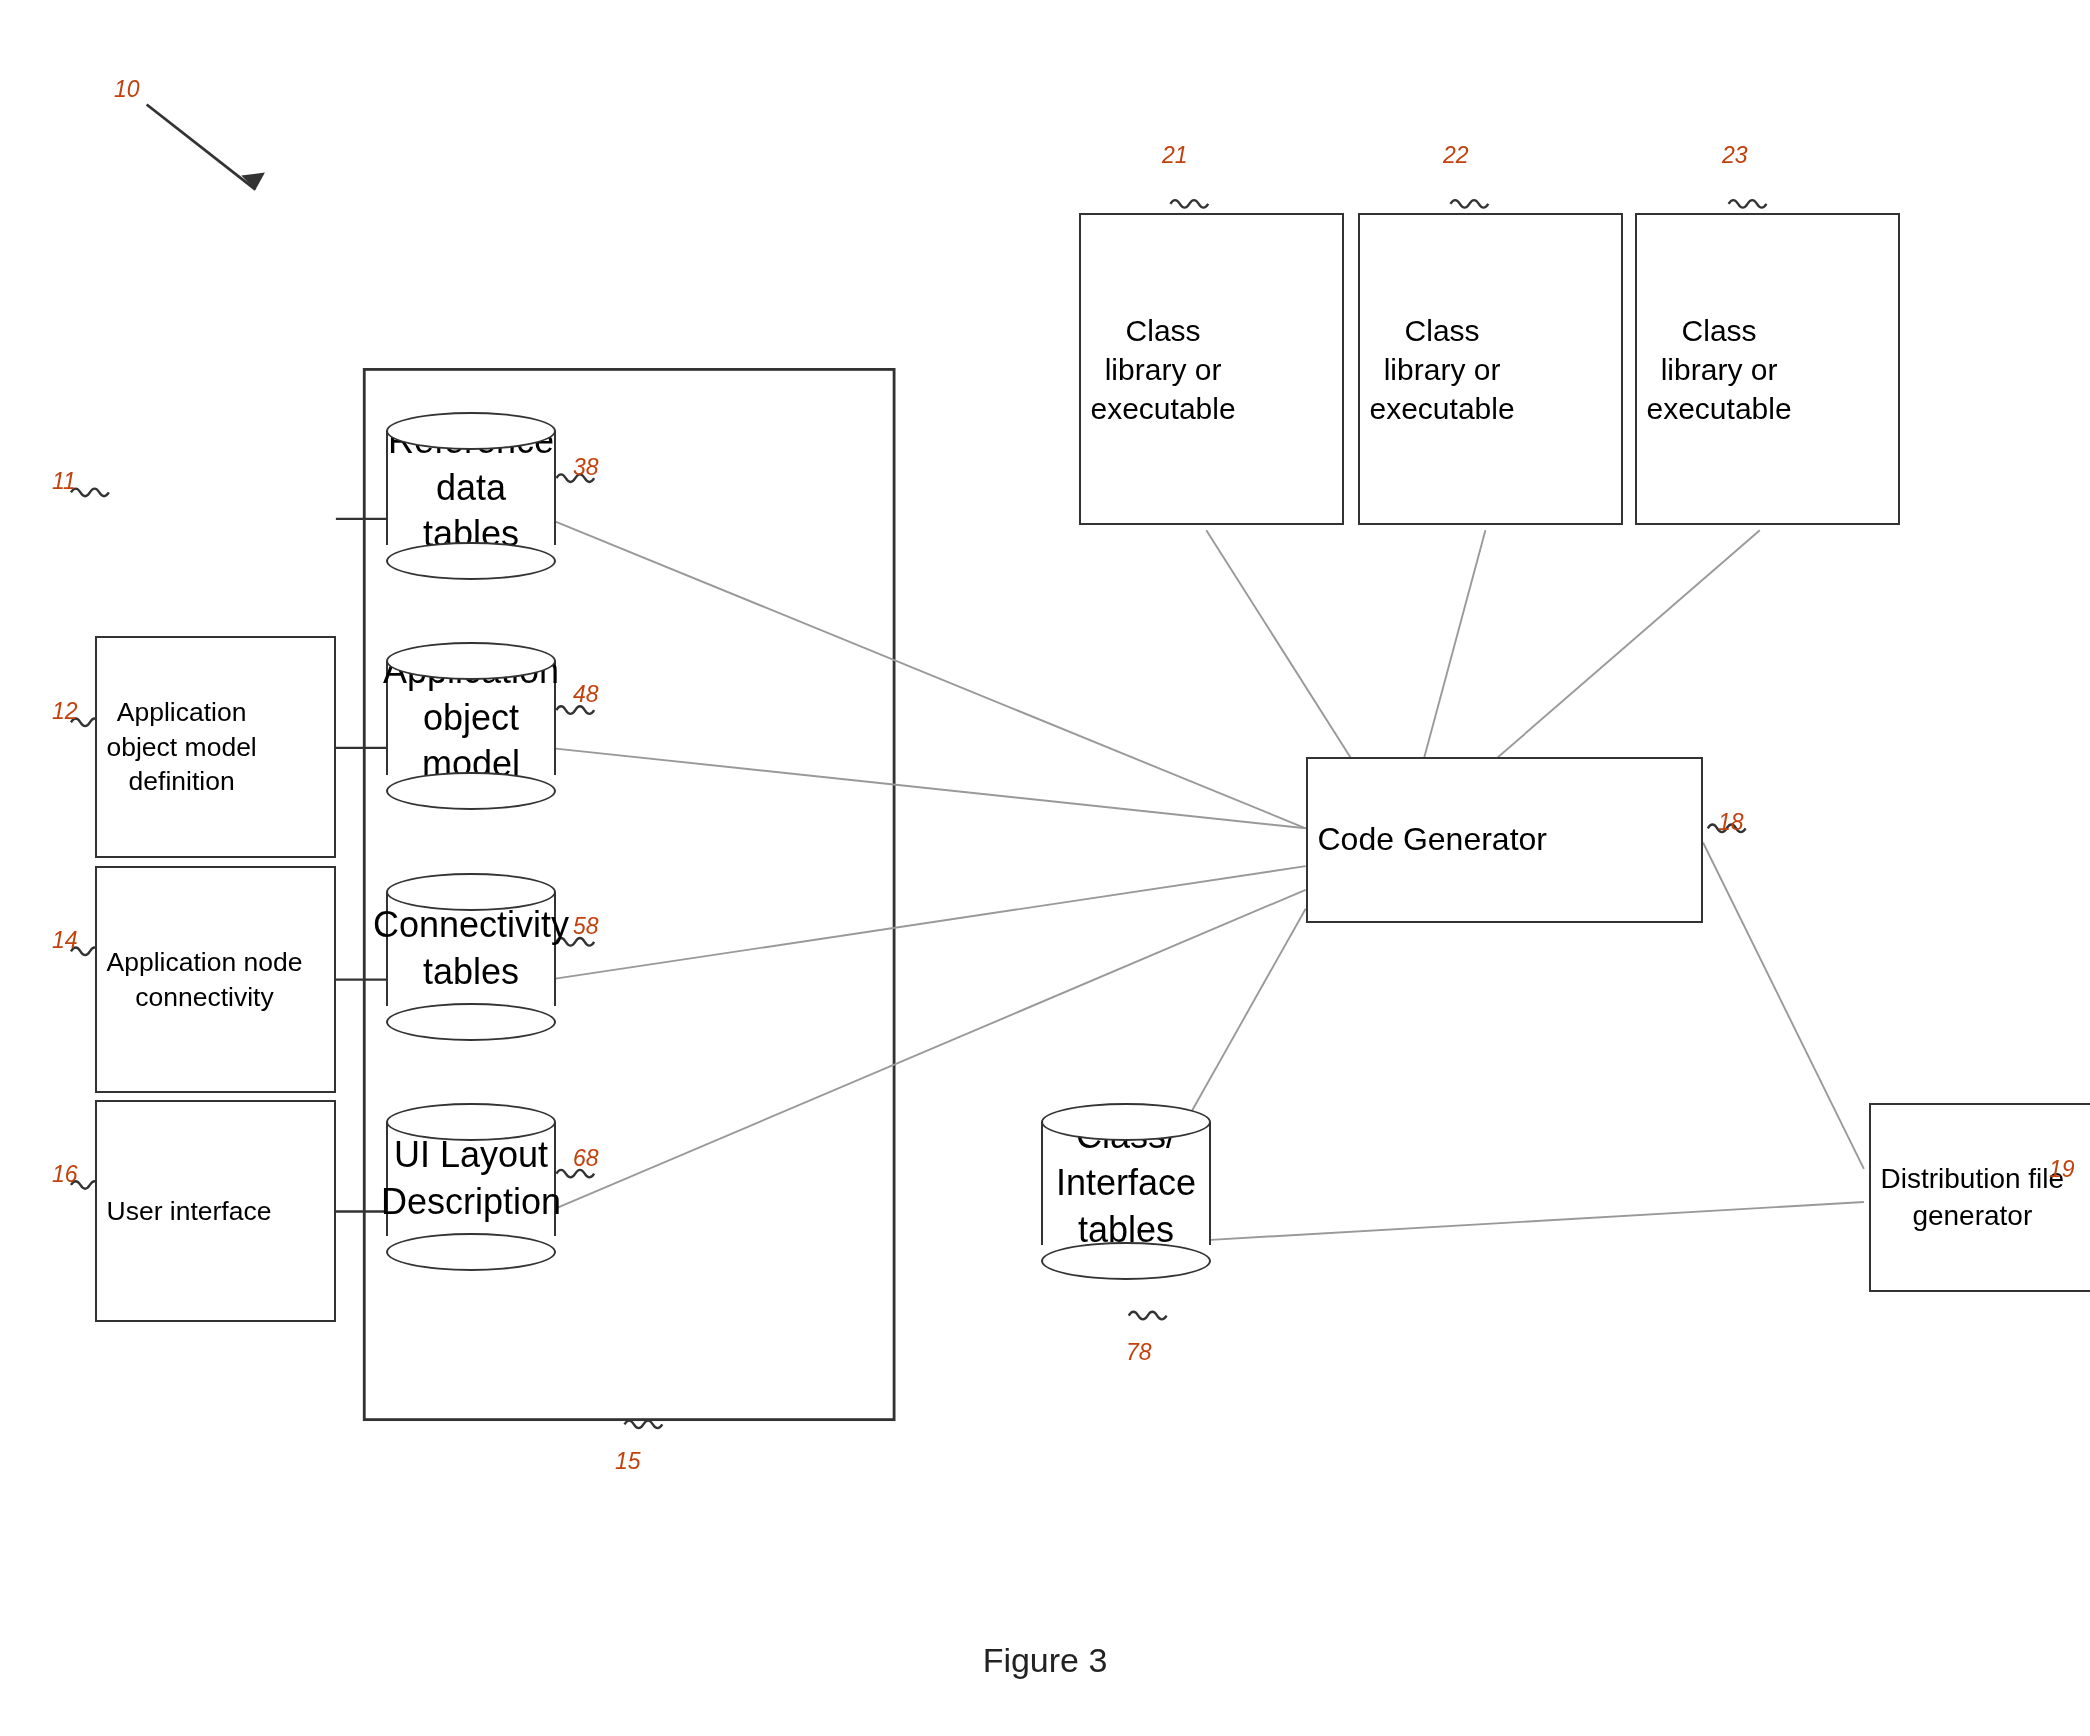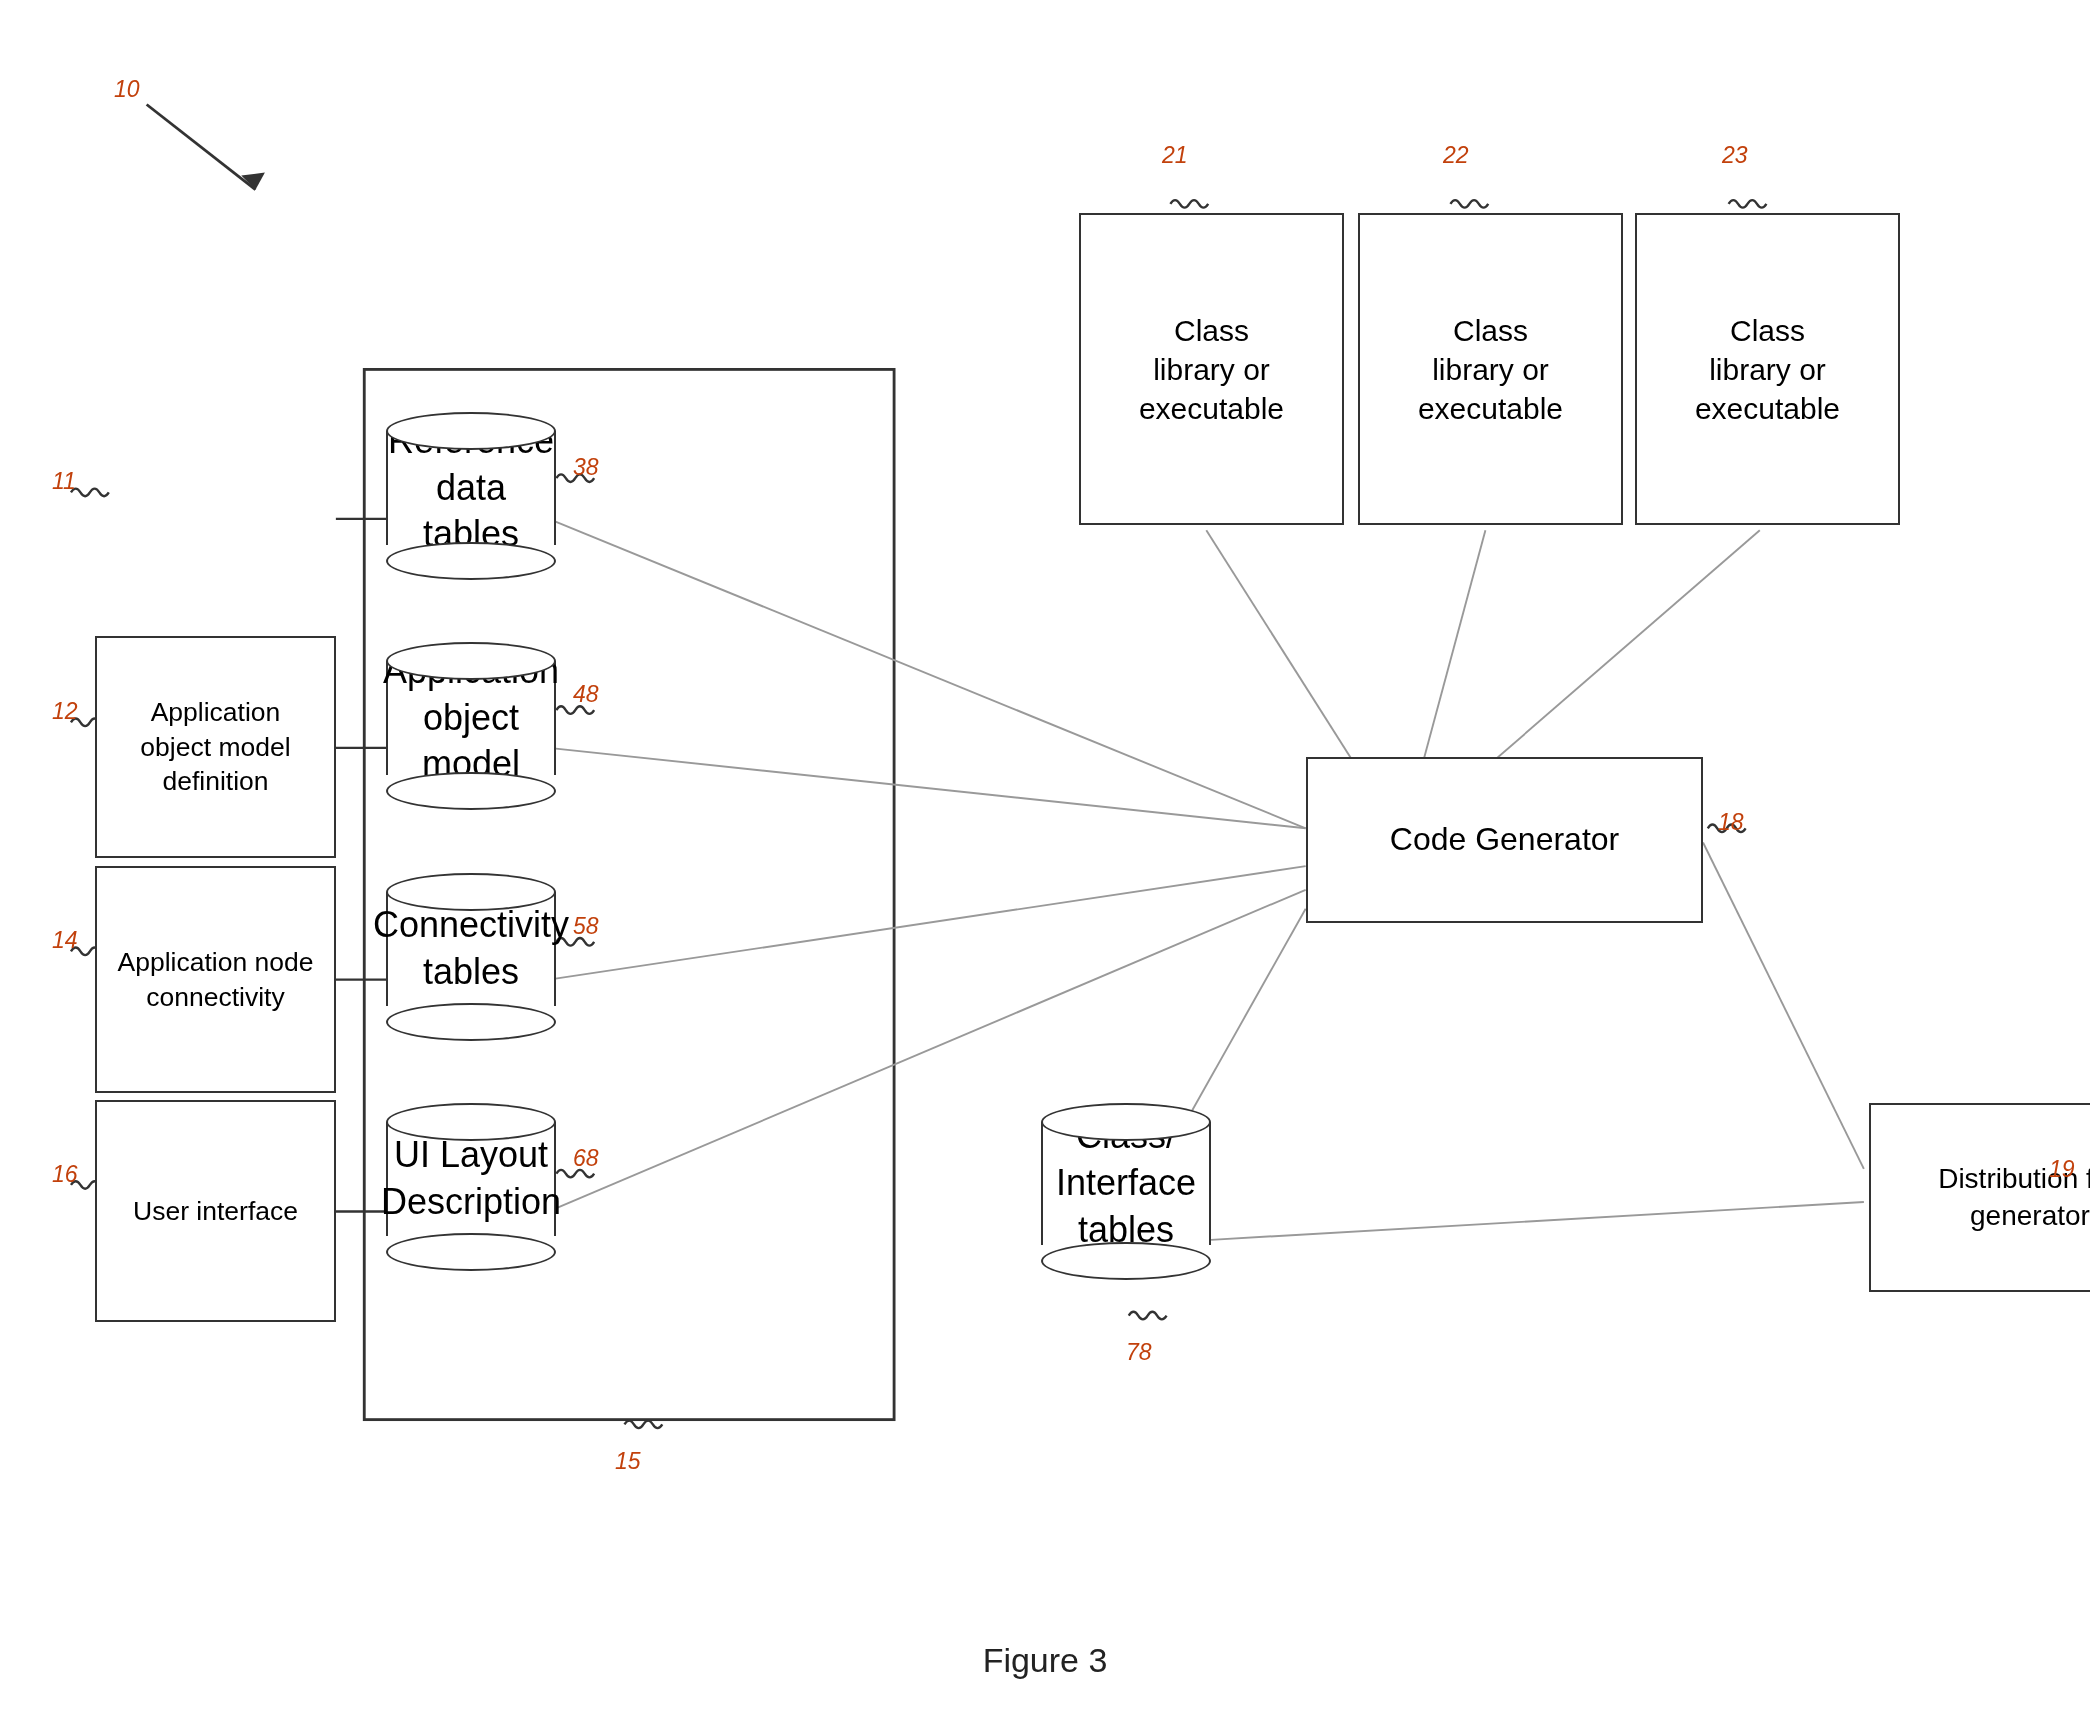--- a/index.html
+++ b/index.html
@@ -28,21 +28,21 @@
       font-style: italic;
     }
 
     
     .box {
       position: absolute;
       border: 2.8px solid #333;
       background: #fff;
       display: flex;
       align-items: center;
-      justify-content: center;
+      justify-content: flex-start;
       text-align: center;
       font-size: 28px;
       line-height: 1.3;
       padding: 9.5px;
     }
 
     
     .cylinder-wrapper {
       position: absolute;
       display: flex;

